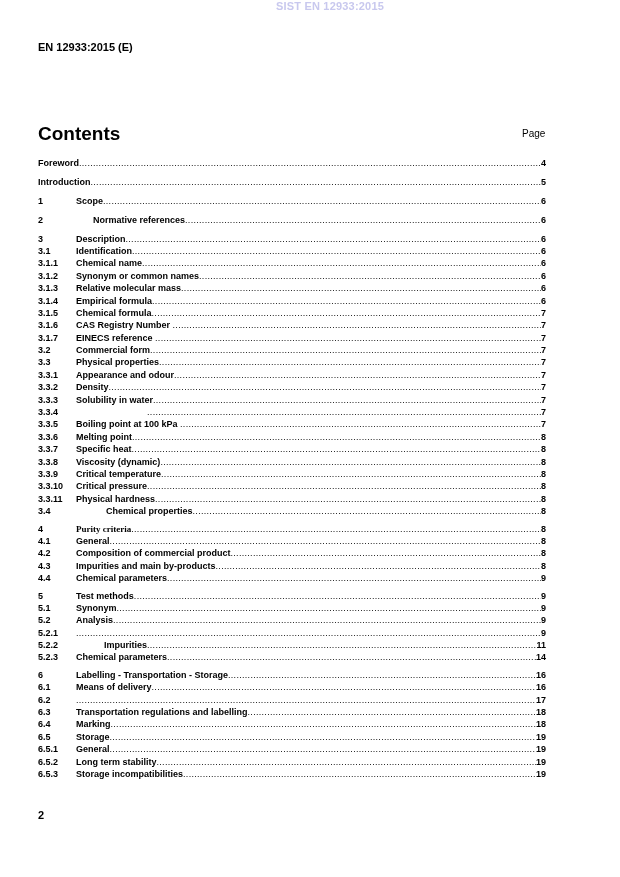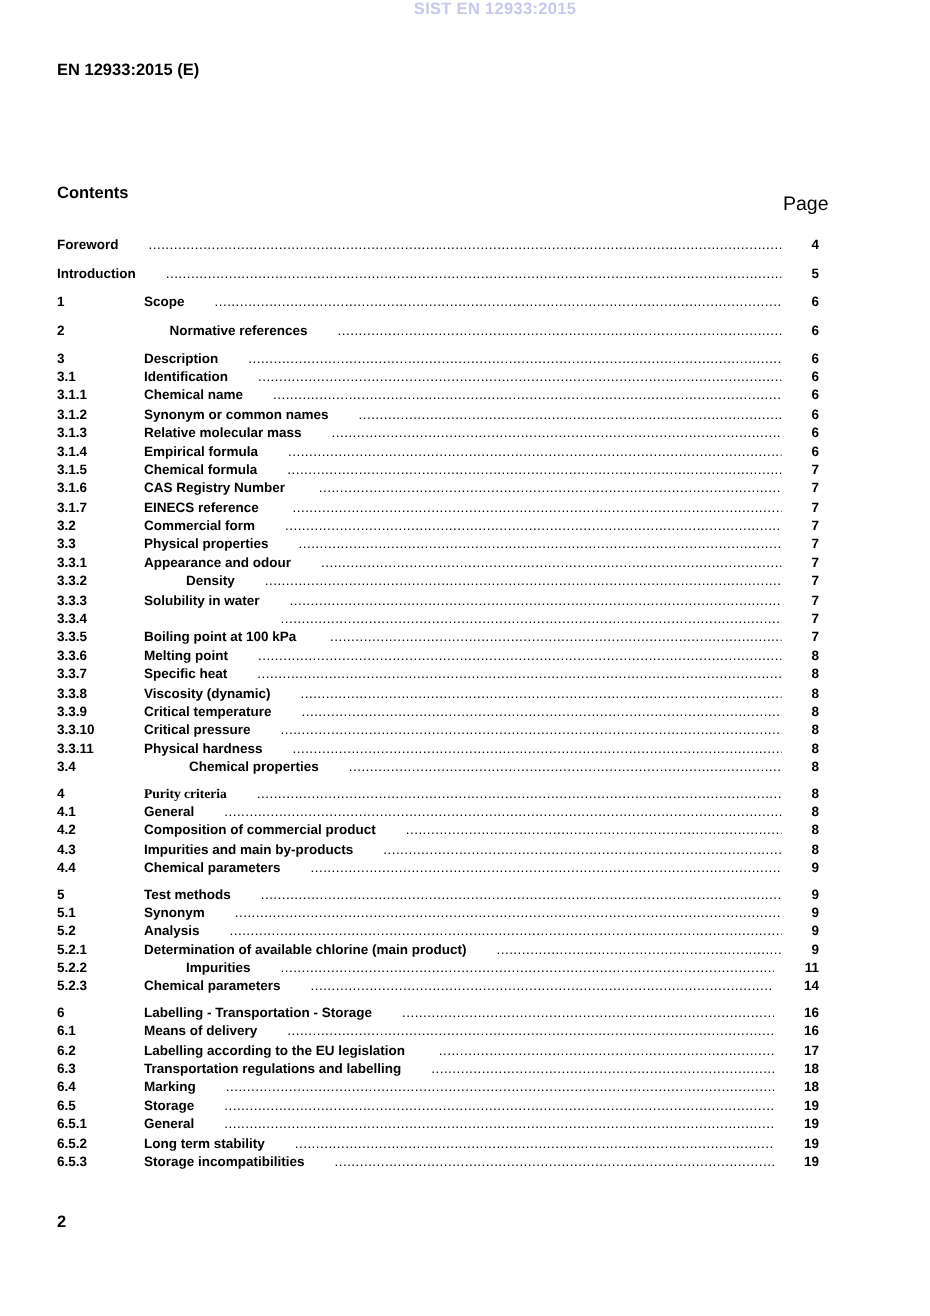--- a/index.html
+++ b/index.html
@@ -1,25 +1,25 @@
 <!DOCTYPE html>
 <html><head>
 <meta charset="utf-8">
 <style>
   html, body { margin: 0; padding: 0; background: #ffffff; }
   body { width: 620px; height: 877px; position: relative; overflow: hidden;
          font-family: "Liberation Sans", sans-serif; color: #000; }
   .watermark { position: absolute; top: 0px; left: 0; width: 620px; text-align: center;
                font-size: 11px; font-weight: bold; color: #c8c8ee; letter-spacing: 0.2px; margin-left: 20px; }
   .doc-id { position: absolute; top: 41px; left: 38px; font-size: 11px; font-weight: bold; }
-  .contents-title { position: absolute; top: 123px; left: 38px; font-size: 11px; font-weight: bold; }
-  .page-label { position: absolute; top: 128px; left: 522px; font-size: 13px; }
+  .contents-title { position: absolute; top: 123px; left: 38px; font-size: 19px; font-weight: bold; }
+  .page-label { position: absolute; top: 128px; left: 522px; font-size: 10px; }
   .toc { position: absolute; top: 157px; left: 38px; width: 508px; }
   .row { position: relative; height: 12.4px; font-size: 9px; font-weight: bold; line-height: 12.4px;
-         display: flex; white-space: nowrap; overflow: hidden; gap: 20px; }
+         display: flex; white-space: nowrap; overflow: hidden; }
   .row .num { width: 38px; flex: none; }
   .row .title { flex: none; }
   .row .dots { flex: 1 1 auto; overflow: hidden; font-weight: normal; letter-spacing: 0.3px; }
   .row .dots::after { content: "...................................................................................................................................................................................................................................................."; }
   .row .pg { flex: none; }
   .gap-lg { height: 6.5px; }
   .gap-md { height: 5px; }
   .page-number { position: absolute; top: 809px; left: 38px; font-size: 11px; font-weight: bold; }
 </style>
 </head>
@@ -124,21 +124,21 @@
       <span class="pg">7</span>
     </div>
     <div class="row">
       <span class="num">3.3.1</span>
       <span class="title" style="white-space: pre;">Appearance and odour</span>
       <span class="dots"></span>
       <span class="pg">7</span>
     </div>
     <div class="row">
       <span class="num">3.3.2</span>
-      <span class="title" style="white-space: pre; margin-left: 28px;">Density</span>
+      <span class="title" style="white-space: pre;">Density</span>
       <span class="dots"></span>
       <span class="pg">7</span>
     </div>
     <div class="row">
       <span class="num">3.3.3</span>
       <span class="title" style="white-space: pre;">Solubility in water</span>
       <span class="dots"></span>
       <span class="pg">7</span>
     </div>
     <div class="row">
@@ -240,21 +240,20 @@
       <span class="pg">9</span>
     </div>
     <div class="row">
       <span class="num">5.2</span>
       <span class="title" style="white-space: pre;">Analysis</span>
       <span class="dots"></span>
       <span class="pg">9</span>
     </div>
     <div class="row">
       <span class="num">5.2.1</span>
-      <span class="title" style="white-space: pre;">Determination of available chlorine (main product)</span>
       <span class="dots"></span>
       <span class="pg">9</span>
     </div>
     <div class="row">
       <span class="num">5.2.2</span>
       <span class="title" style="white-space: pre; padding-left: 28px;">Impurities</span>
       <span class="dots"></span>
       <span class="pg">11</span>
     </div>
     <div class="row">
@@ -271,21 +270,20 @@
       <span class="pg">16</span>
     </div>
     <div class="row">
       <span class="num">6.1</span>
       <span class="title" style="white-space: pre;">Means of delivery</span>
       <span class="dots"></span>
       <span class="pg">16</span>
     </div>
     <div class="row">
       <span class="num">6.2</span>
-      <span class="title" style="white-space: pre;">Labelling according to the EU legislation </span>
       <span class="dots"></span>
       <span class="pg">17</span>
     </div>
     <div class="row">
       <span class="num">6.3</span>
       <span class="title" style="white-space: pre;">Transportation regulations and labelling</span>
       <span class="dots"></span>
       <span class="pg">18</span>
     </div>
     <div class="row">

